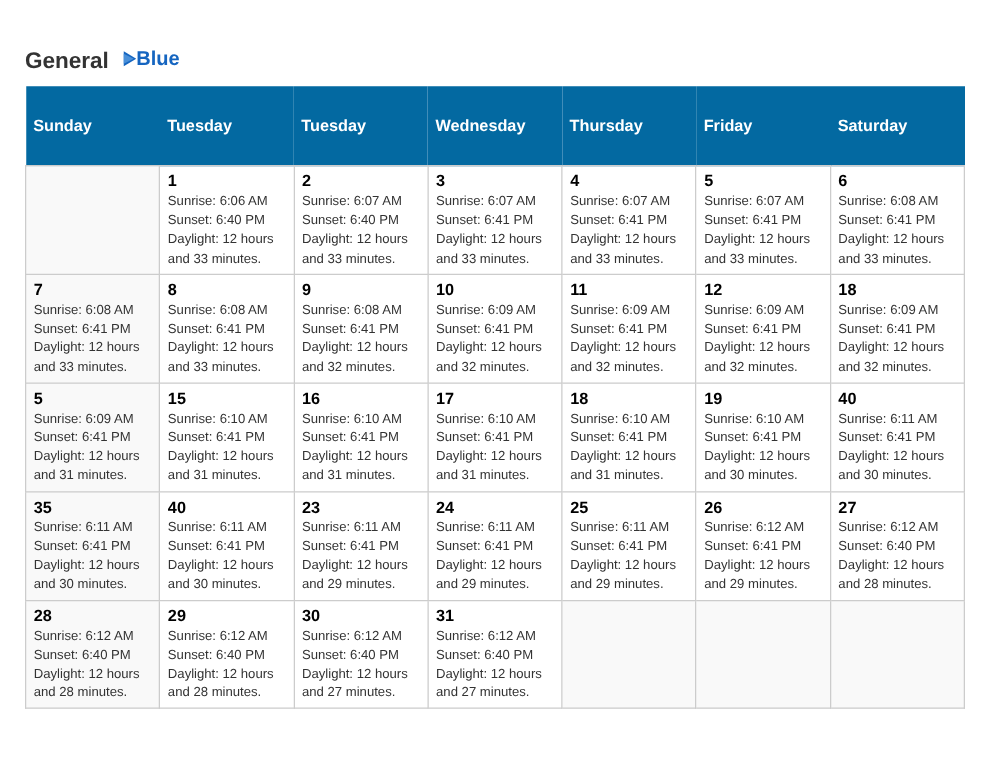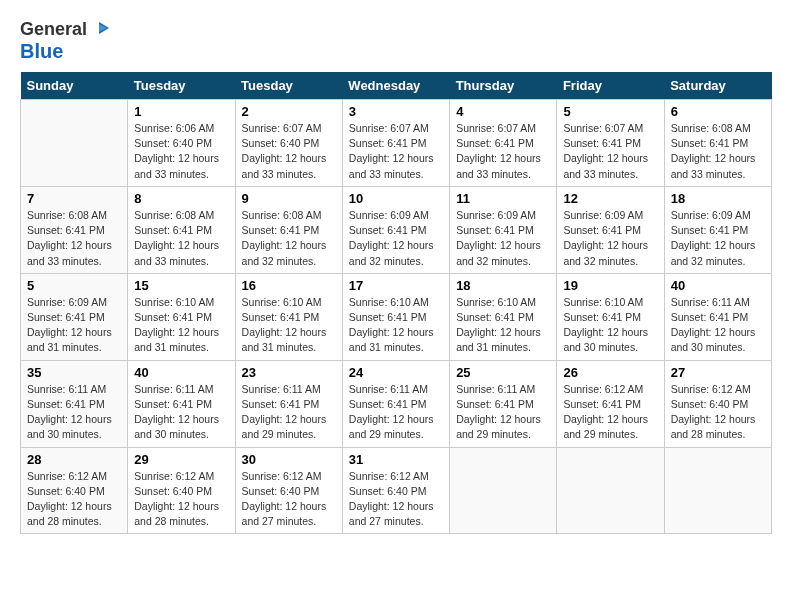--- a/index.html
+++ b/index.html
@@ -32,24 +32,24 @@
     .location-title {
       font-size: 16px;
       color: #333;
     }
     table {
       width: 100%;
       border-collapse: collapse;
       font-size: 11px;
     }
     thead tr th {
-      background-color: #0c4a6e;
+      background-color: #0369a1;
       color: #fff;
       text-align: left;
-      padding: 6px 6px;
+      padding: 24px 6px;
       font-size: 13px;
       font-weight: bold;
     }
     tbody tr td {
       border: 1px solid #ccc;
       vertical-align: top;
       padding: 4px 6px;
       height: 80px;
       width: calc(100% / 7);
     }
@@ -69,29 +69,29 @@
     }
     .empty-cell {
       background-color: #f9f9f9;
     }
   </style>
 </head>
 <body>
 
 <div class="header">
   <div class="logo">
-  <div style="display:flex;flex-direction:column;line-height:1.1;">
+  <div style="display:flex;flex-direction:row;line-height:1.1;margin-top:19px;">
     <div style="display:flex;align-items:center;gap:2px;">
       <span style="font-size:18px;font-weight:bold;color:#333;">General</span>
       <svg width="20" height="20" viewBox="0 0 20 20">
         <polygon points="10,2 20,8 10,14" fill="#1565c0"></polygon>
         <polygon points="10,4 18,8 10,12" fill="#4a90d9"></polygon>
       </svg>
     </div>
-    <span style="font-size:20px;font-weight:bold;color:#1565c0;">Blue</span>
+    <span style="font-size:16px;font-weight:bold;color:#1565c0;">Blue</span>
   </div>
 </div>
   <div class="title-block">
     <div class="month-title"></div>
     <div class="location-title"></div>
   </div>
 </div>
 
 <table>
   <thead>

